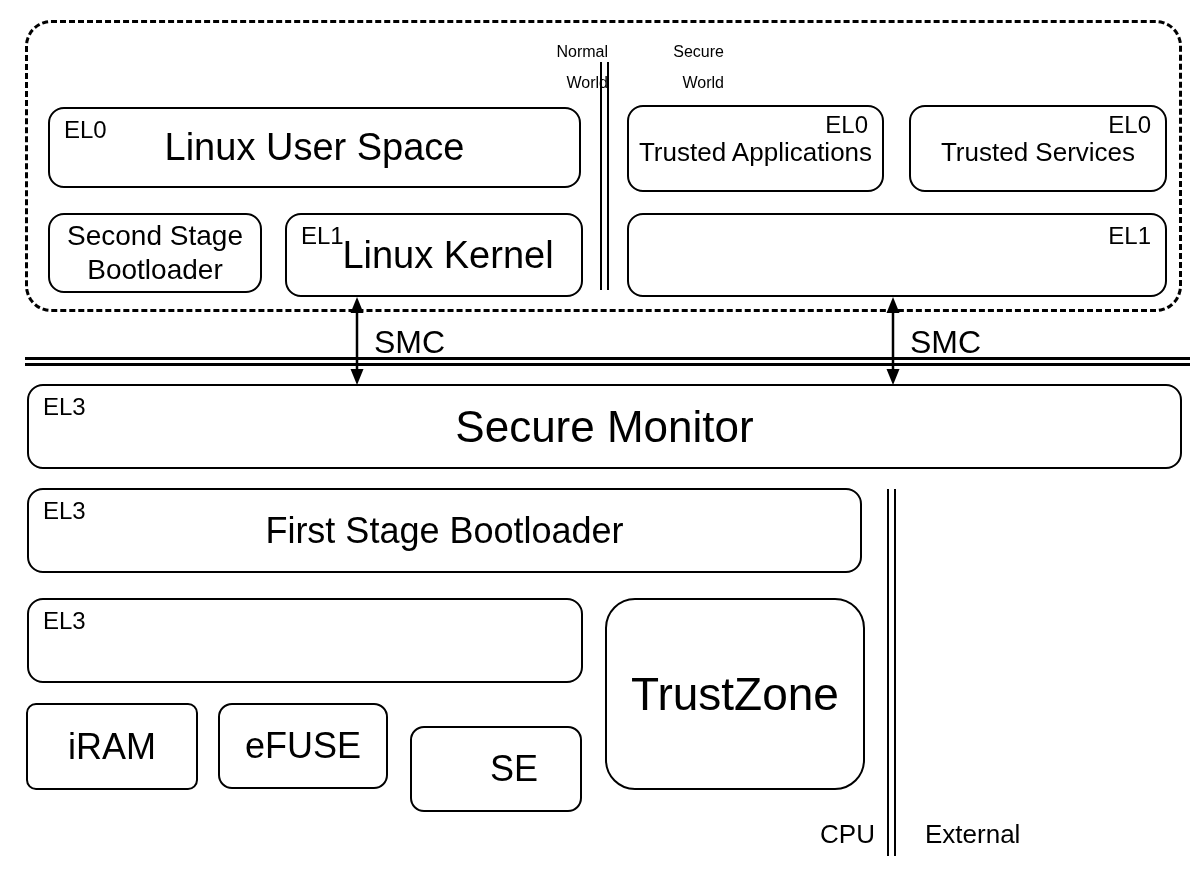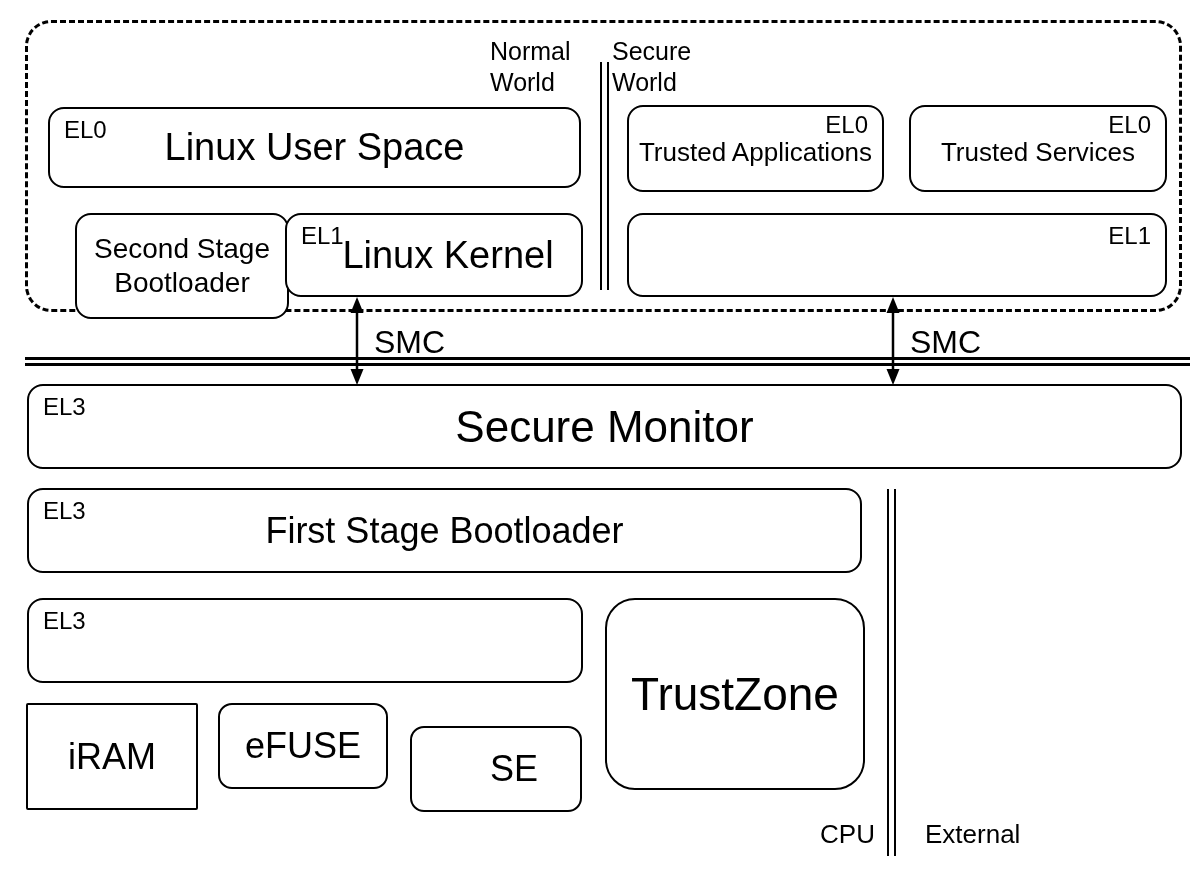--- a/index.html
+++ b/index.html
@@ -19,21 +19,21 @@
   }
   .el { position:absolute; font-size:24px; line-height:24px; }
   .el.tl { left:14px; top:9px; }
   .el.tr { right:14px; top:9px; }
   .title { text-align:center; white-space:nowrap; }
   .two-line { text-align:center; }
   .vline2 { position:absolute; box-sizing:border-box; width:9px;
             border-left:2px solid #000; border-right:2px solid #000; }
   .hline2 { position:absolute; box-sizing:border-box; height:9px;
             border-top:3px solid #000; border-bottom:3px solid #000; z-index:1; }
-  .worldlabel { position:absolute; font-size:25px; line-height:31px; text-align:left; }
+  .worldlabel { position:absolute; font-size:16px; line-height:31px; text-align:right; }
   .smc { position:absolute; font-size:32px; line-height:26px; }
   .zone-label { position:absolute; font-size:26px; line-height:26px; }
   .arrow { position:absolute; z-index:2; }
 </style>
 </head>
 <body>
 
 <div class="canvas">
 
   <div class="dashed" style="left:25px; top:20px; width:1157px; height:292px;"></div>
@@ -47,21 +47,21 @@
   <div class="worldlabel" style="left:612px; top:36px; width:112px;">
     <div>Secure</div>
     <div>World</div>
   </div>
 
   <div class="box" style="left:48px; top:107px; width:533px; height:81px;">
     <span class="el tl">EL0</span>
     <span class="title" style="font-size:38px;">Linux User Space</span>
   </div>
 
-  <div class="box" style="left:48px; top:213px; width:214px; height:106px;margin-left:27px;">
+  <div class="box" style="left:48px; top:213px; width:214px; height:80px;">
     <div class="two-line" style="font-size:28px; line-height:34px;">
       <div>Second Stage</div>
       <div>Bootloader</div>
     </div>
   </div>
 
   <div class="box" style="left:285px; top:213px; width:298px; height:84px;">
     <span class="el tl">EL1</span>
     <span class="title" style="font-size:38px;margin-left:28px;">Linux Kernel</span>
   </div>
@@ -103,21 +103,21 @@
 
   <div class="box" style="left:27px; top:488px; width:835px; height:85px;">
     <span class="el tl">EL3</span>
     <span class="title" style="font-size:36px;">First Stage Bootloader</span>
   </div>
 
   <div class="box" style="left:27px; top:598px; width:556px; height:85px;">
     <span class="el tl">EL3</span>
   </div>
 
-  <div class="box" style="left:26px; top:703px; width:172px; height:107px; border-radius:2px;">
+  <div class="box" style="left:26px; top:703px; width:172px; height:87px; border-radius:10px;">
     <span class="title" style="font-size:36px;">iRAM</span>
   </div>
   <div class="box" style="left:218px; top:703px; width:170px; height:86px; border-radius:14px;">
     <span class="title" style="font-size:36px;">eFUSE</span>
   </div>
   <div class="box" style="left:410px; top:726px; width:172px; height:86px; border-radius:14px;padding-left:36px;">
     <span class="title" style="font-size:36px;">SE</span>
   </div>
 
   <div class="box" style="left:605px; top:598px; width:260px; height:192px; border-radius:30px;">

